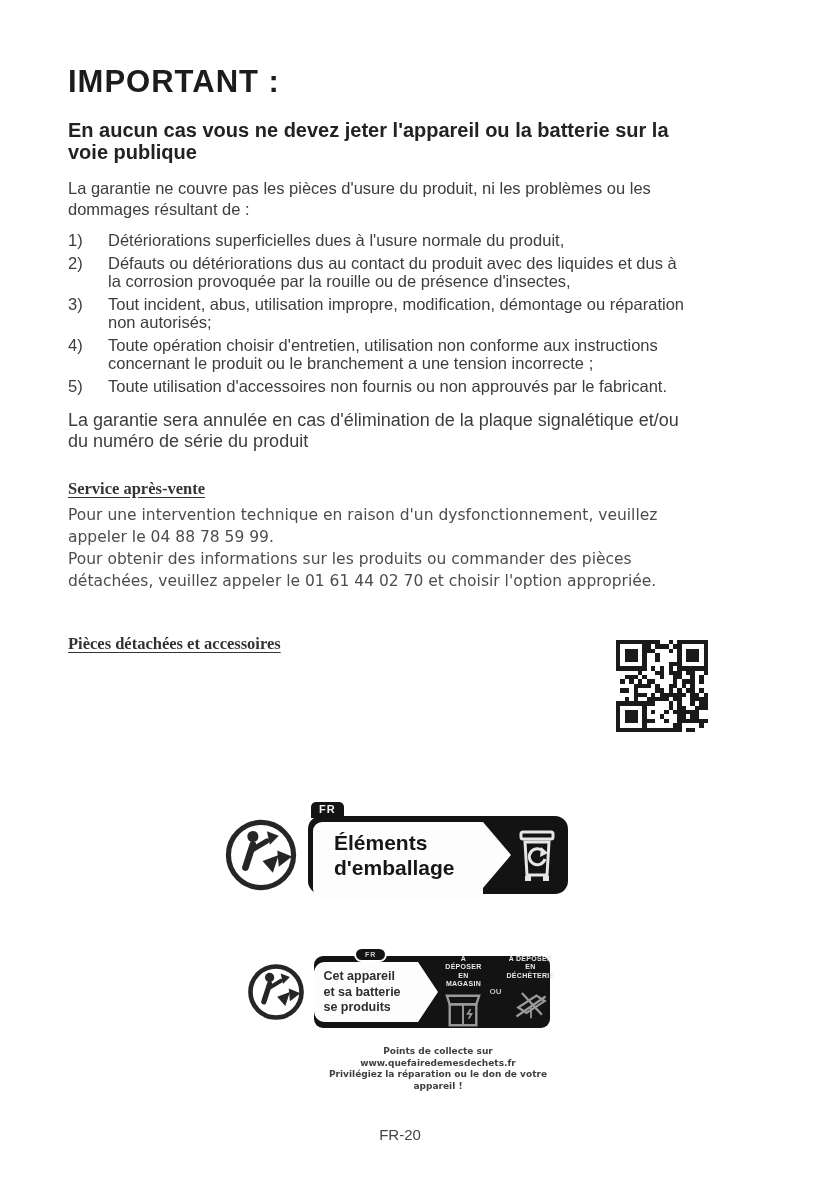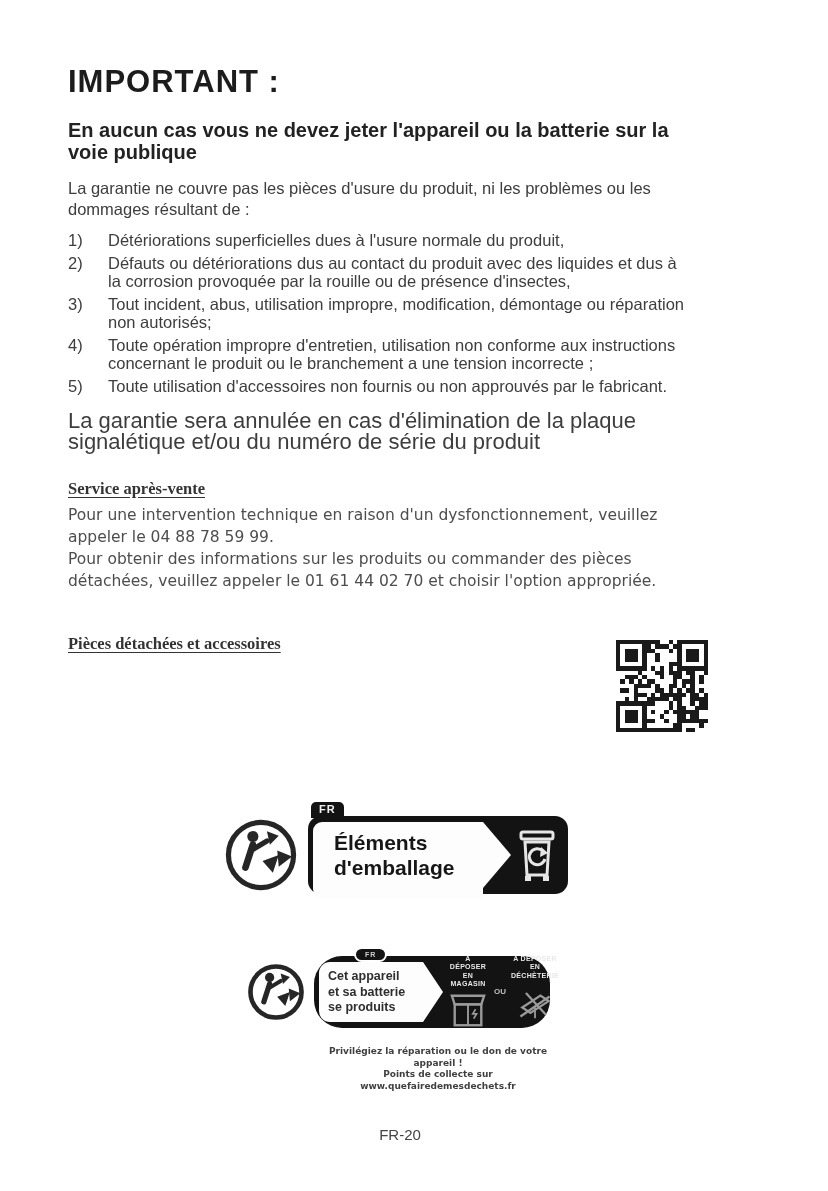--- a/index.html
+++ b/index.html
@@ -11,21 +11,21 @@
 
   .title { font-size:31px; font-weight:bold; color:#1c1c1c; letter-spacing:1px; line-height:36px; }
   .subtitle { margin-top:19px; font-size:20px; font-weight:bold; color:#222; line-height:22px; width:630px; }
   .intro { margin-top:15px; font-size:16.5px; line-height:21px; width:610px; }
 
   ol.warranty { margin-top:11px; list-style:none; width:620px; }
   ol.warranty li { display:flex; margin-bottom:4px; font-size:16.5px; line-height:18.5px; }
   ol.warranty .num { width:40px; flex:none; }
   ol.warranty .itxt { flex:1; }
 
-  .annulment { margin-top:15px; font-size:22px; line-height:21px; width:615px; }
+  .annulment { margin-top:15px; font-size:18px; line-height:21px; width:615px; }
 
   .soft { font-family:"DejaVu Sans", sans-serif; color:#4d4d4d; }
   .sec-head { margin-top:27px; font-family:Liberation Serif, serif; font-size:16.5px; font-weight:bold;
               color:#333; text-decoration:underline; text-underline-offset:3px; }
   .sec-body { margin-top:5px; font-size:15.5px; line-height:22px; width:642px; }
 
   .parts-wrap { display:flex; margin-top:42px; }
   .parts-left { width:540px; flex:none; }
   .parts-body { margin-top:5px; font-size:15.5px; line-height:22px; width:532px; }
   .qr-box { width:92px; height:92px; margin-left:8px; margin-top:6px; flex:none; }
@@ -37,22 +37,22 @@
 
   .banner1 { position:relative; width:260px; height:78px; background:#131313; border-radius:13px; margin-left:10px; }
   .fr-tab { position:absolute; top:-14px; left:3px; background:#131313; color:#f2f2f2; font-size:11px; font-weight:bold;
             padding:1px 8px 3px; border-radius:5px 5px 0 0; letter-spacing:1px; }
   .b1-inner { position:absolute; left:5px; top:6px; height:76px; width:170px; background:#fdfdfd; border-radius:9px 0 0 9px; }
   .b1-inner::after { content:""; position:absolute; left:170px; top:0;
                      border-top:33px solid transparent; border-bottom:33px solid transparent; border-left:28px solid #fdfdfd; }
   .b1-text { padding:8px 0 0 21px; font-size:21px; line-height:25px; font-weight:bold; color:#161616; }
   .b1-bin { position:absolute; right:8px; top:11px; }
 
-  .banner2 { position:relative; width:236px; height:72px; background:#131313; border-radius:28px; margin-left:9px;
-             display:flex; align-items:center; }
+  .banner2 { position:relative; width:236px; height:72px; background:#131313; border-radius:9px; margin-left:9px;
+             display:flex; align-items:center;justify-content:center; }
   .fr-pill { position:absolute; top:-9px; left:40px; background:#131313; color:#cfcfcf; font-size:7px; font-weight:bold;
              padding:2px 9px; border-radius:8px; border:2px solid #fff; letter-spacing:1px; }
   .b2-bubble { position:relative; flex:none; margin-left:5px; width:104px; height:60px; background:#fdfdfd;
                border-radius:11px 0 0 11px; padding:7px 0 0 9px; }
   .b2-bubble::after { content:""; position:absolute; left:104px; top:0;
                       border-top:30px solid transparent; border-bottom:30px solid transparent; border-left:20px solid #fdfdfd; }
   .b2-line { font-size:12.5px; line-height:15.5px; font-weight:bold; color:#2e2e2e; }
   .b2-options { display:flex; align-items:flex-start; margin-left:24px; }
   .opt { display:flex; flex-direction:column; align-items:center; }
   .opt-h { color:#e8e8e8; font-size:7px; font-weight:bold; line-height:8.5px; text-align:center; letter-spacing:0.3px; }
@@ -83,21 +83,21 @@
     <li>
       <span class="num">2)</span>
       <span class="itxt">Défauts ou détériorations dus au contact du produit avec des liquides et dus à la corrosion provoquée par la rouille ou de présence d'insectes,</span>
     </li>
     <li>
       <span class="num">3)</span>
       <span class="itxt">Tout incident, abus, utilisation impropre, modification, démontage ou réparation non autorisés;</span>
     </li>
     <li>
       <span class="num">4)</span>
-      <span class="itxt">Toute opération impropre d'entretien, utilisation non conforme aux instructions concernant le produit ou le branchement a une tension incorrecte ;</span>
+      <span class="itxt">Toute opération choisir d'entretien, utilisation non conforme aux instructions concernant le produit ou le branchement a une tension incorrecte ;</span>
     </li>
     <li>
       <span class="num">5)</span>
       <span class="itxt">Toute utilisation d'accessoires non fournis ou non approuvés par le fabricant.</span>
     </li>
   </ol>
 
   <p class="annulment">La garantie sera annulée en cas d'élimination de la plaque signalétique et/ou du numéro de série du produit</p>
 
   <div class="sec-head">Service après-vente</div>
@@ -427,17 +427,17 @@
           <line x1="6" y1="36" x2="38" y2="14" stroke="#9a9a9a" stroke-width="2.5"></line>
           <line x1="12" y1="10" x2="34" y2="34" stroke="#9a9a9a" stroke-width="2.5"></line>
           <line x1="22" y1="26" x2="22" y2="38" stroke="#9a9a9a" stroke-width="2"></line>
         </svg>
       </div>
     </div>
   </div>
 </div>
 
 <div class="label-notes">
+  <div>Points de collecte sur www.quefairedemesdechets.fr</div>
   <div>Privilégiez la réparation ou le don de votre appareil !</div>
-  <div>Points de collecte sur www.quefairedemesdechets.fr</div>
 </div>
 
 <div class="page-num">FR-20</div>
 
 </body></html>

